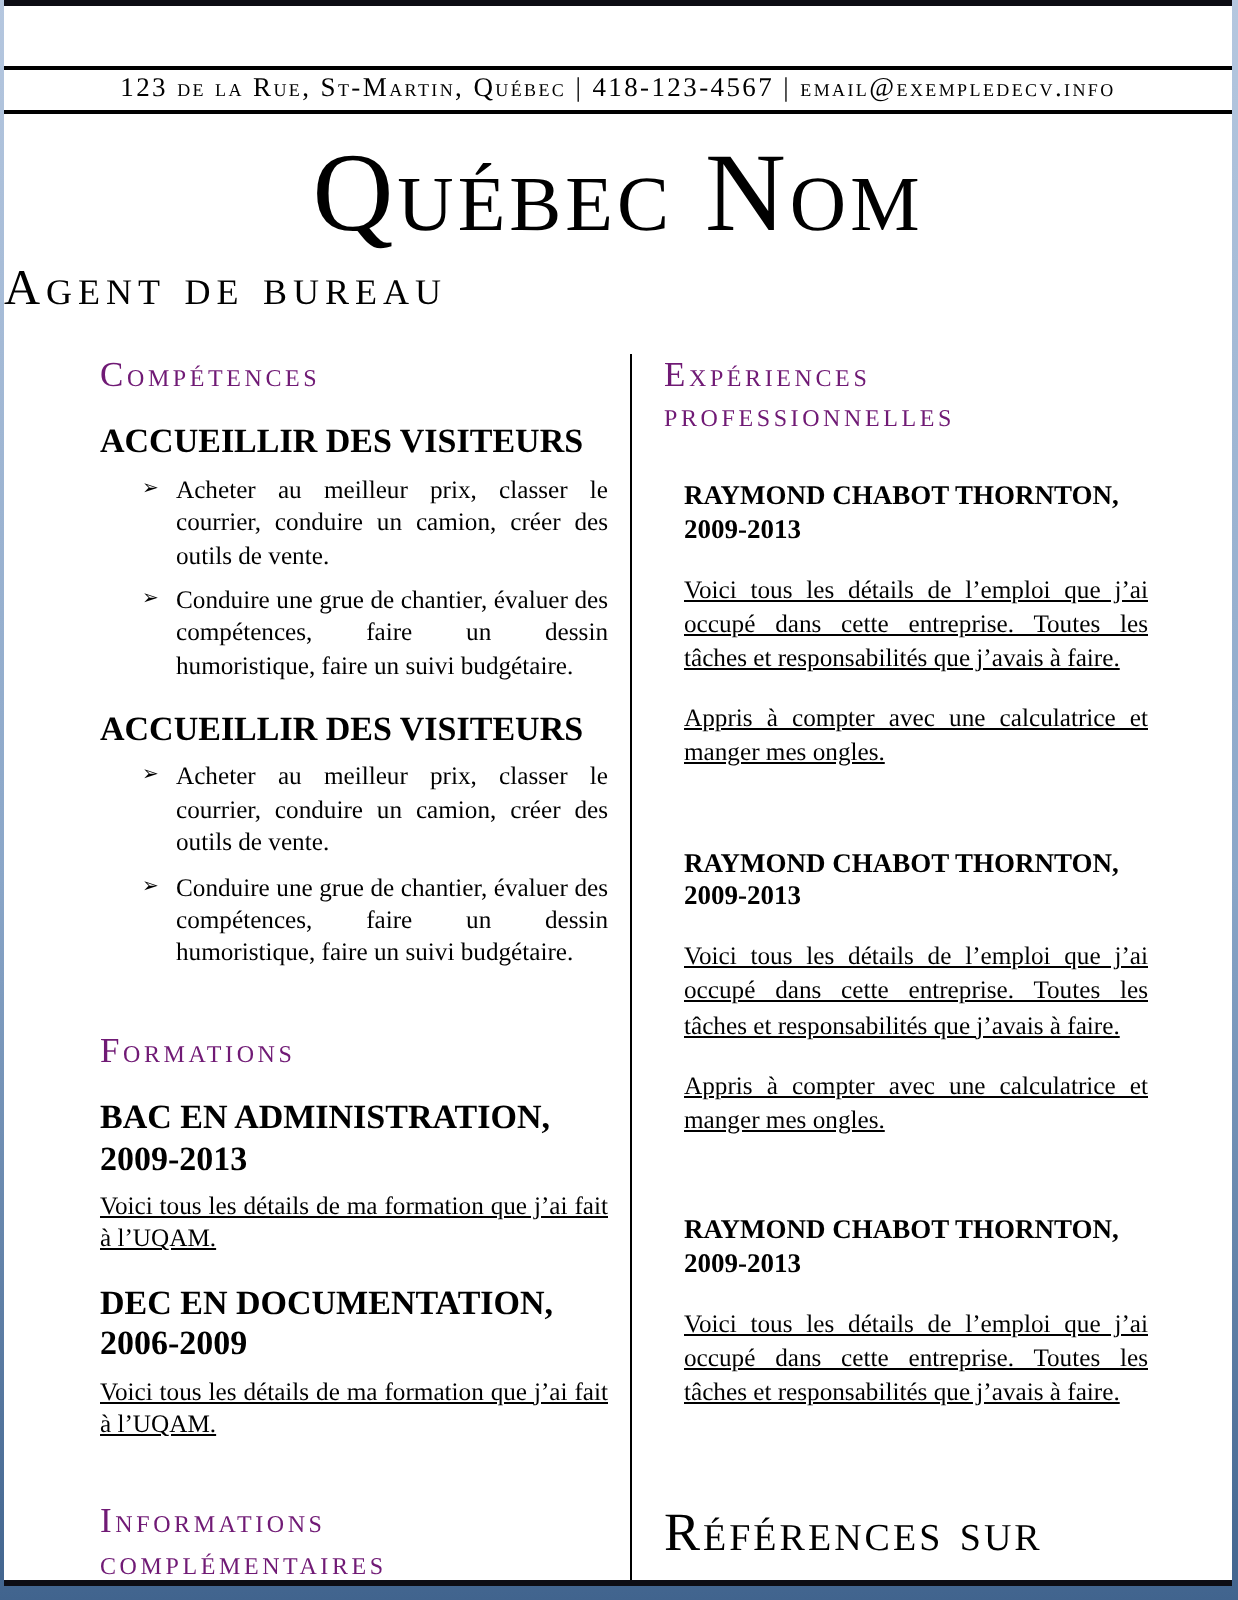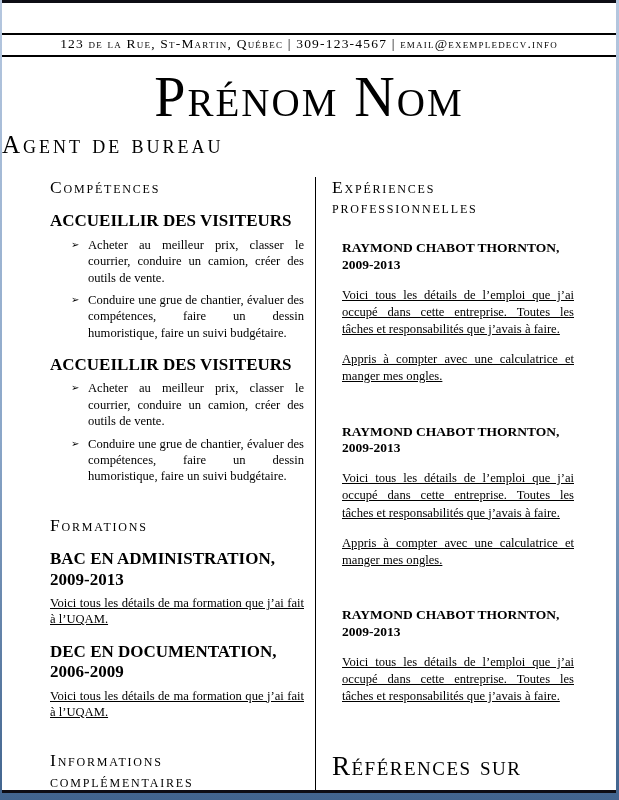--- a/index.html
+++ b/index.html
@@ -58,21 +58,21 @@
     box-sizing: border-box;
   }
   .col-left  { padding-right: 11px; }
   .col-right { border-left: 1.5px solid #000; padding-left: 16px; }
 
   .sec {
     font-variant: small-caps;
     font-weight: normal;
     font-size: 17.5px;
     letter-spacing: 1.8px;
-    color: #000000;
+    color: #701a75;
     margin: 0 0 10px;
     line-height: 1.18;
   }
   .sec.spaced { margin-top: 30px; }
   .sub {
     font-size: 17px;
     font-weight: bold;
     margin: 14px 0 5px;
     line-height: 1.2;
   }
@@ -111,23 +111,23 @@
     margin: 44px 0 0;
     max-width: 235px;
   }
 </style>
 </head>
 <body>
 
 <div class="page">
 
   <div class="contact-bar">
-    <span>123 de la Rue, St-Martin, Québec | 309-123-4567 | email@exempledecv.info</span>
+    <span>123 de la Rue, St-Martin, Québec | 418-123-4567 | email@exempledecv.info</span>
   </div>
-  <h1 class="name">Prénom Nom</h1>
+  <h1 class="name">Québec Nom</h1>
   <h2 class="job-title">Agent de bureau</h2>
 
   <div class="content">
 
     <div class="col-left">
 
       <h2 class="sec">Compétences</h2>
 
       <div>
         <h3 class="sub">ACCUEILLIR DES VISITEURS</h3>

